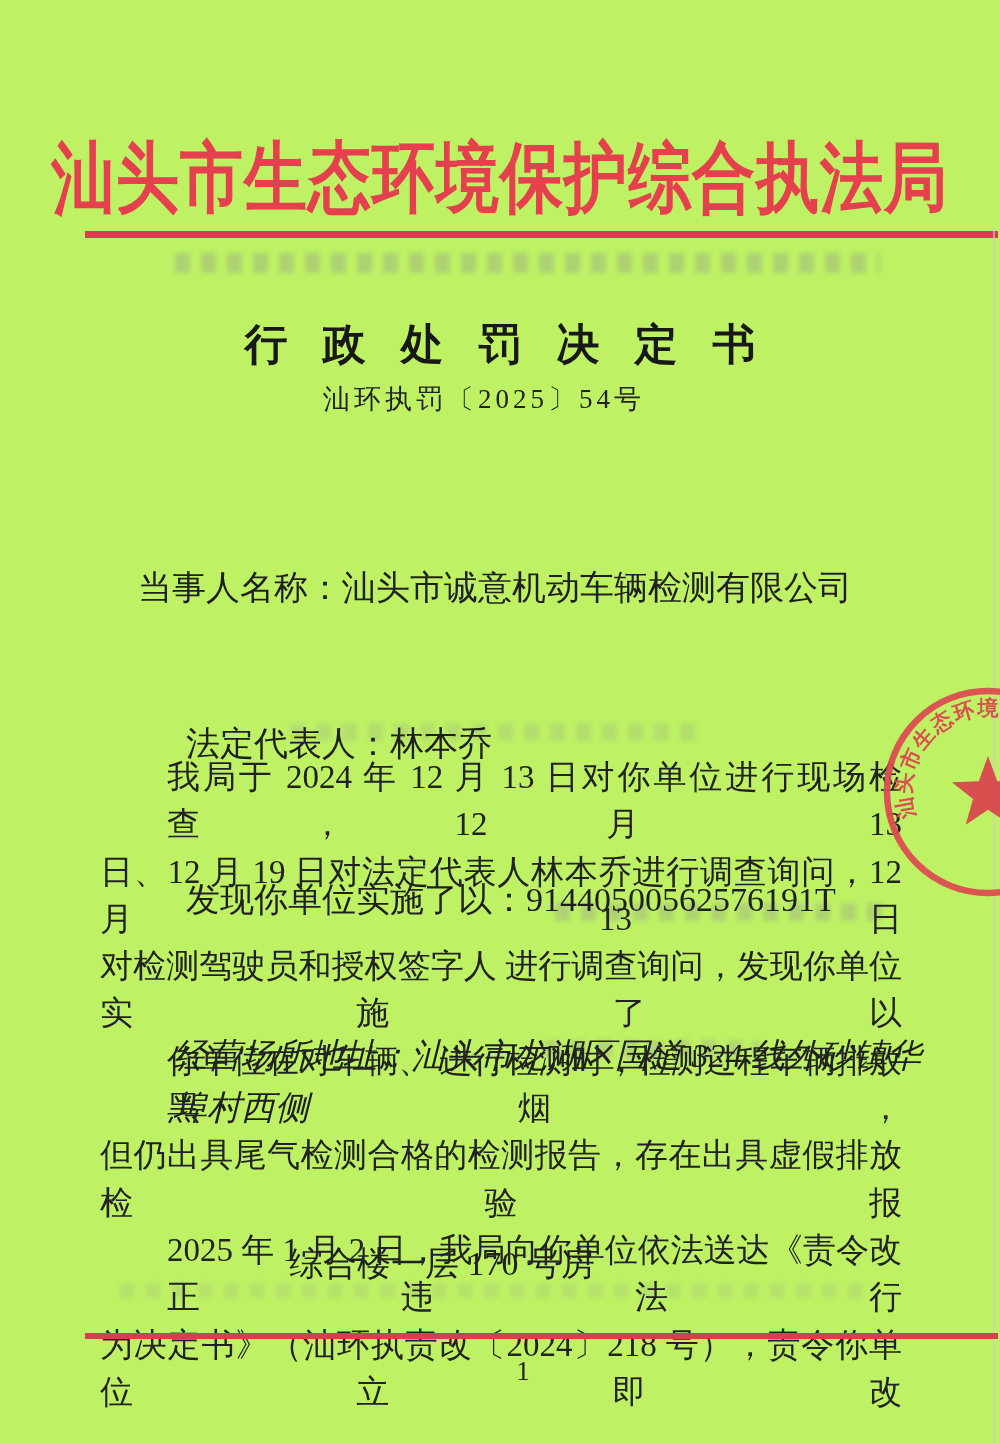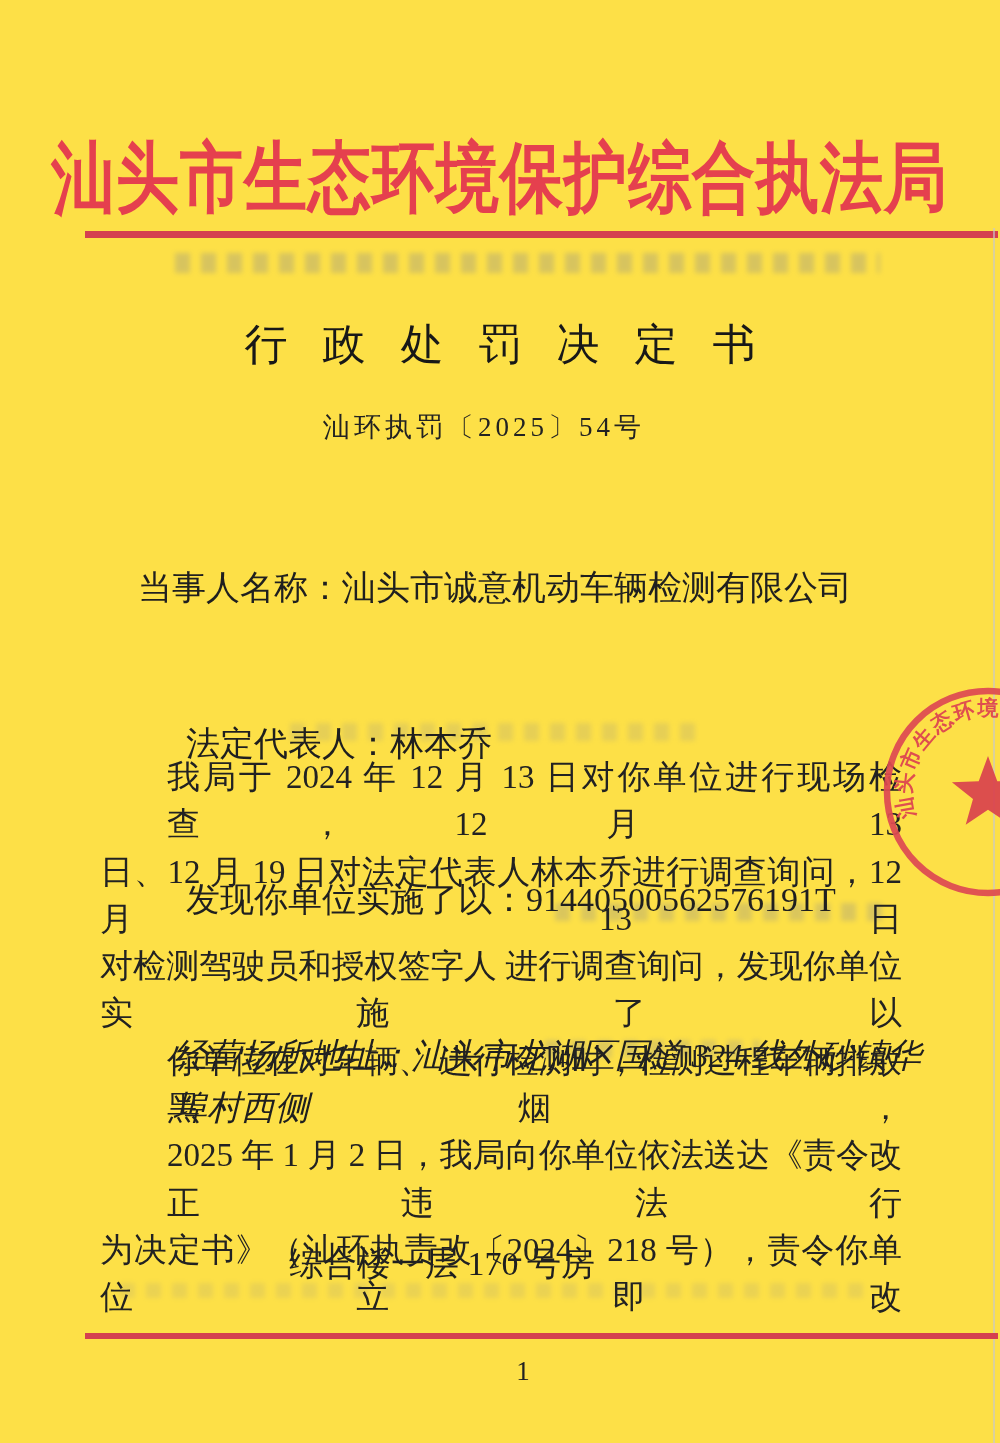--- a/index.html
+++ b/index.html
@@ -1,19 +1,19 @@
 <!DOCTYPE html>
 <html><head>
 <meta charset="utf-8">
 <style>
   * { margin:0; padding:0; box-sizing:border-box; }
   html,body { background:#ffffff; }
   .page {
     position:relative; width:1000px; height:1443px; margin:0 auto;
-    background:#fde047; overflow:hidden;
+    background:#bef264; overflow:hidden;
     font-family:"Liberation Serif","DejaVu Serif",serif;
     color:#1f1f1f;
   }
   
   .agency {
     position:absolute; top:126px; left:0; width:1000px;
     text-align:center; font-size:63px; font-weight:700;
     color:#e5404e; letter-spacing:1px;
     transform:scaleY(1.22); transform-origin:top center;
     white-space:nowrap;
@@ -25,26 +25,26 @@
   }
   .rule-bottom {
     position:absolute; top:1333px; left:85px; width:913px; height:3px;
     border-top:2px solid #d5404f; border-bottom:4px solid #d5404f;
     background:#fff;
   }
   
   .doc-title {
     position:absolute; top:316px; left:0; width:1000px;
     display:flex; justify-content:center;
-    font-size:43px; font-weight:400; color:#181818;
+    font-size:43px; font-weight:700; color:#181818;
   }
   .doc-title span { letter-spacing:35px; margin-right:-35px; white-space:nowrap; }
   .doc-number {
     position:absolute; top:381px; left:0; width:968px;
-    text-align:center; font-size:27px; color:#222; letter-spacing:4px;margin-top:28px;
+    text-align:center; font-size:27px; color:#222; letter-spacing:4px;
   }
   
   .party {
     position:absolute; top:458px; left:116px; width:806px;
     font-size:34px; line-height:52px; white-space:pre-wrap;
   }
   .party .pline { min-height:52px; }
   .p-ind1 { padding-left:22px; }
   .p-ind2 { padding-left:70px; }
   .p-ind3 { padding-left:57px;font-style:italic; }
@@ -113,20 +113,21 @@
     <div class="pline p-ind2">发现你单位实施了以：91440500562576191T</div>
     <div class="pline p-ind3">经营场所地址：汕头市龙湖区国道 324 线外砂镇华埠村西侧</div>
     <div class="pline p-ind4">综合楼一层 170 号房</div>
   </div>
 
   <div class="bodytext">
     <div class="bline ind">我局于 2024 年 12 月 13 日对你单位进行现场检查，12 月 13</div>
     <div class="bline">日、12 月 19 日对法定代表人林本乔进行调查询问，12 月 13 日</div>
     <div class="bline">对检测驾驶员和授权签字人 进行调查询问，发现你单位实施了以</div>
     <div class="bline ind">你单位在对车辆、 进行检测时，检测过程车辆排放黑烟，</div>
+    <div class="bline">但仍出具尾气检测合格的检测报告，存在出具虚假排放检验报</div>
     <div class="bline ind">2025 年 1 月 2 日，我局向你单位依法送达《责令改正违法行</div>
     <div class="bline">为决定书》（汕环执责改〔2024〕218 号），责令你单位立即改</div>
 
   </div>
 
   <svg class="seal" viewBox="870 675 260 240" xmlns="http://www.w3.org/2000/svg">
     <circle cx="988" cy="792" r="101" fill="none" stroke="#de4a52" stroke-width="6.5"></circle>
     <polygon fill="#da434e" points="988,756 997.3,781.2 1024.1,782.3 1003,798.9 1010.3,824.7 988,809.8 965.7,824.7 973,798.9 951.9,782.3 978.7,781.2"></polygon>
     <defs>
       <path id="sealArc" d="M 915.6 818.3 A 77 77 0 1 1 1060.4 818.3" fill="none"></path>

